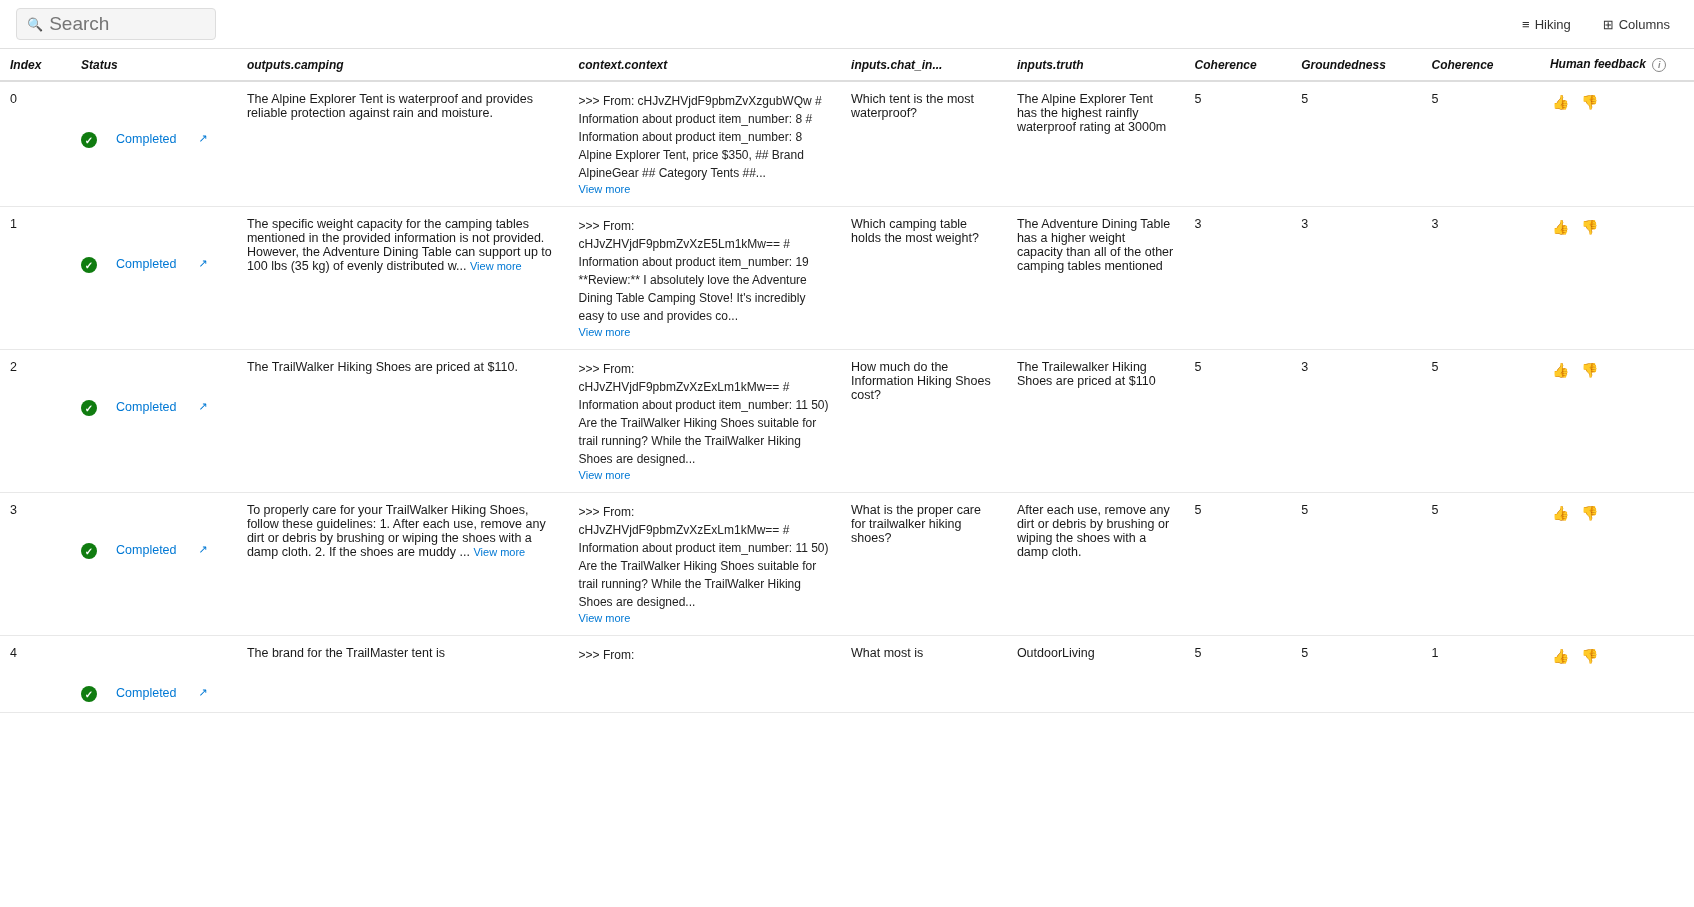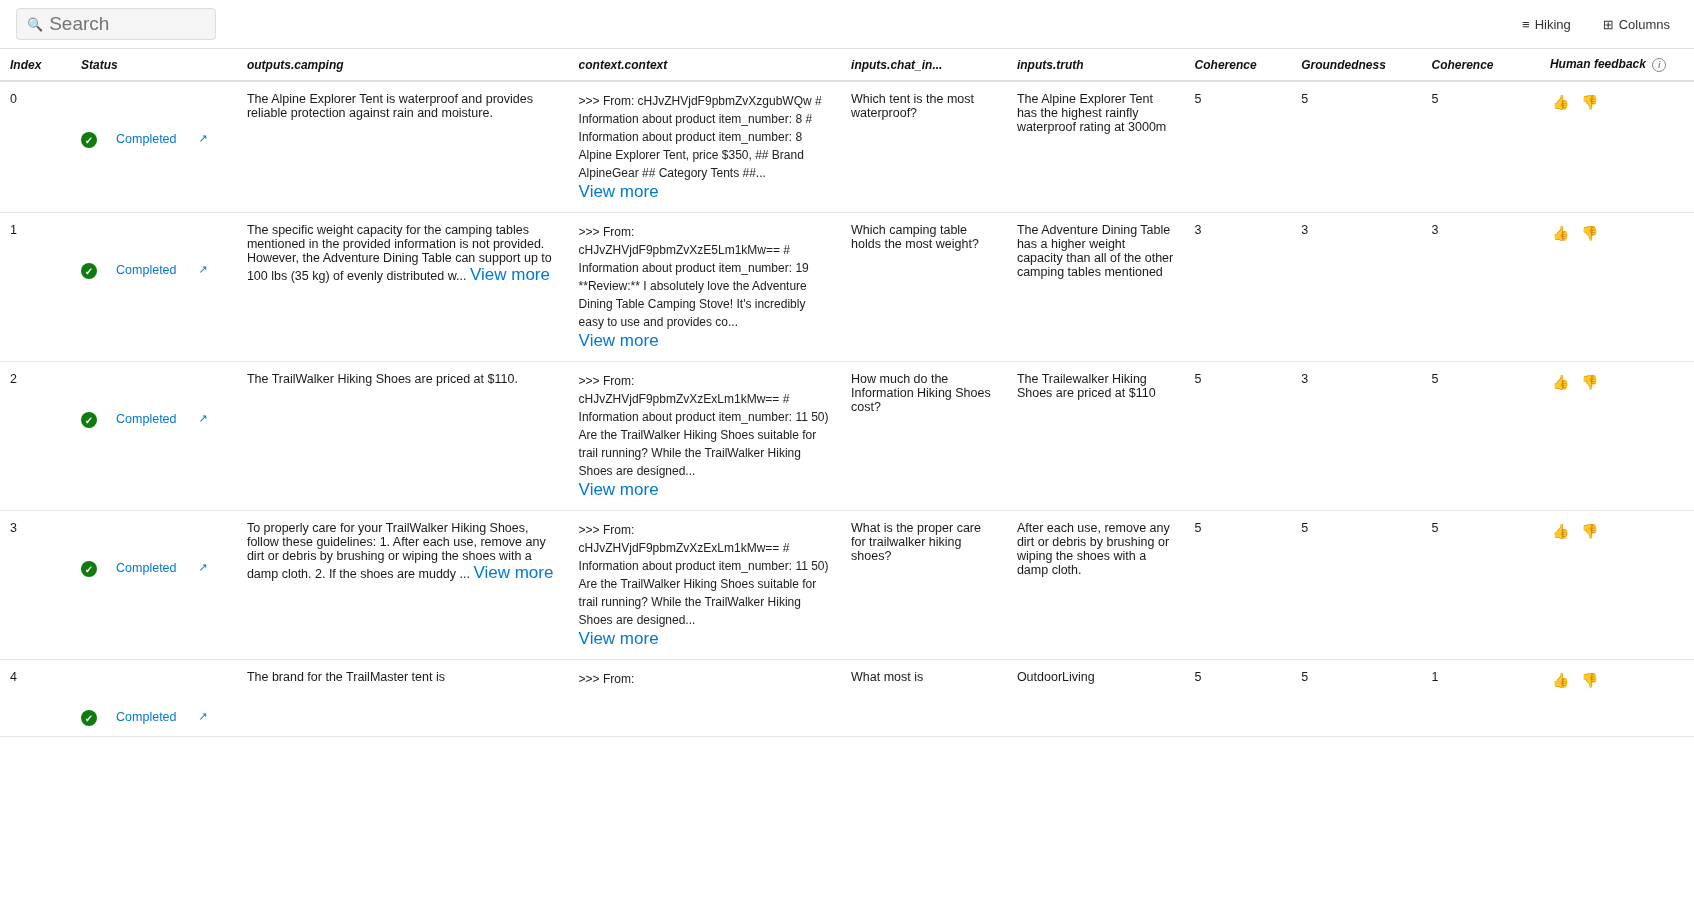--- a/index.html
+++ b/index.html
@@ -126,21 +126,21 @@
       color: #0078d4;
       font-size: 11px;
       margin-left: 3px;
       cursor: pointer;
     }
 
     .view-more {
       color: #0078d4;
       cursor: pointer;
       text-decoration: none;
-      font-size: 17px;
+      font-size: 11px;
     }
 
     .feedback-icons {
       display: flex;
       align-items: center;
       gap: 8px;
     }
 
     .thumb-btn {
       background: none;

